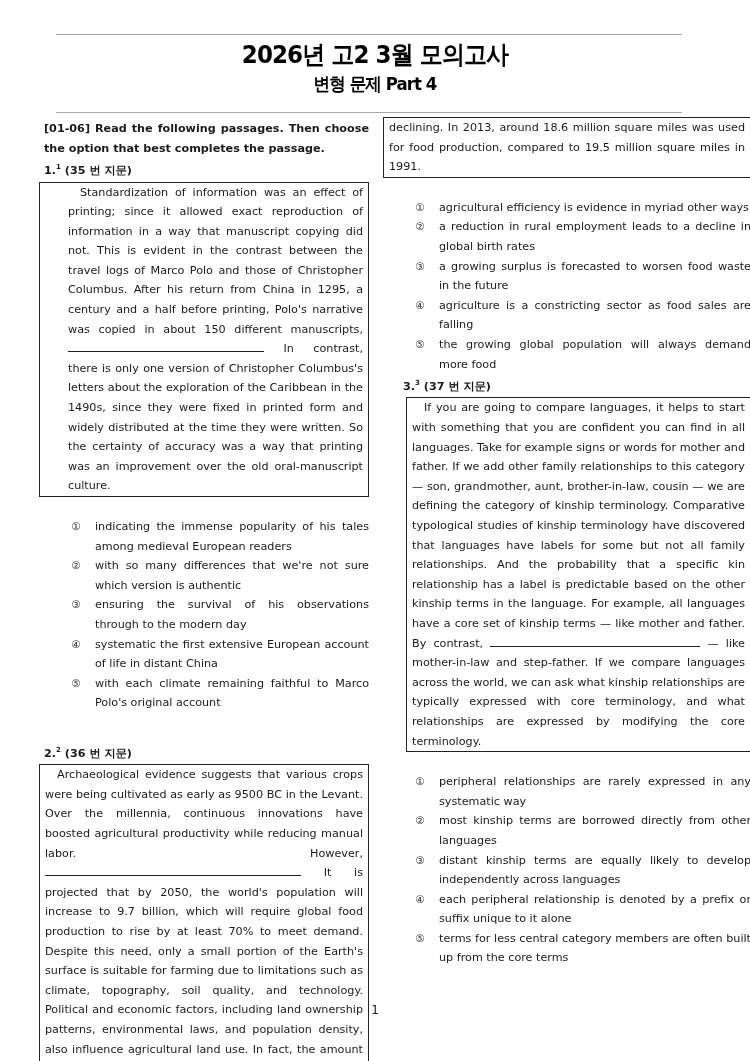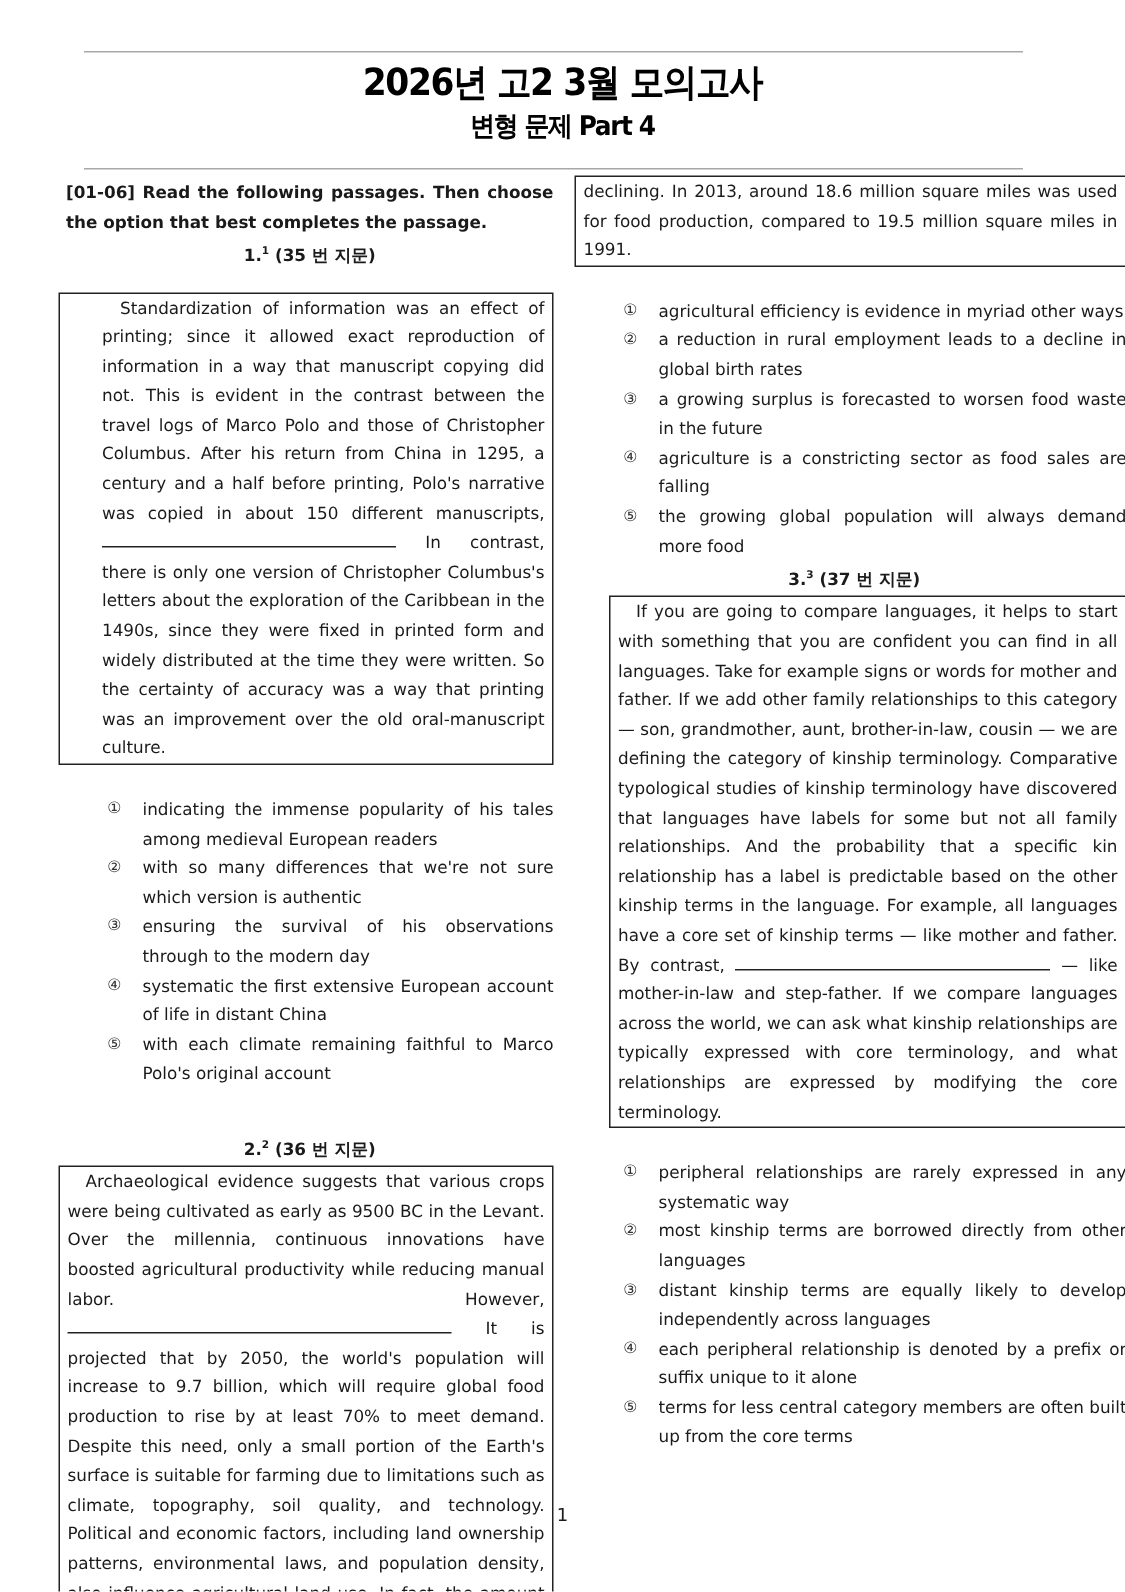--- a/index.html
+++ b/index.html
@@ -9,21 +9,21 @@
   .title { position: absolute; left: 0; width: 750px; text-align: center; font-weight: bold;
            font-family: "DejaVu Sans", sans-serif; letter-spacing: -1px; color: #000; }
   .title.main { top: 38px; font-size: 25px; transform: scaleX(0.92); }
   .title.sub  { top: 72px; font-size: 18px; transform: scaleX(0.92); }
 
   .col { position: absolute; top: 117px; width: 330px; font-size: 11.2px; line-height: 19.6px; }
   .col.left { left: 39px; }
   .col.right { left: 383px; width: 368px; }
 
   .instr { font-weight: bold; text-align: justify; margin: 2px 0 0 5px; line-height: 19.6px; }
-  .qhead { font-weight: bold; margin: 0 0 0 5px; text-align: center; }
+  .qhead { font-weight: bold; margin: 0 0 0 5px; }
   .qhead sup { font-size: 7px; }
   .passage { border: 1px solid #222; padding: 0 5px 0 5px; text-align: justify; line-height: 19.6px; }
   .passage .indent { display: inline-block; width: 12px; }
   .blank { display: inline-block; border-bottom: 1px solid #222; height: 12px; vertical-align: baseline; }
   .options { list-style: none; margin: 0; padding: 0; }
   .opt { display: flex; text-align: justify; }
   .opt .num { width: 56px; flex: 0 0 56px; text-align: right; padding-right: 14px; box-sizing: border-box; color: #333; font-size: 10.5px; }
   .opt .txt { flex: 1; }
   .page-num { position: absolute; top: 1003px; left: 0; width: 750px; text-align: center; font-size: 12px; }
 </style>
@@ -35,21 +35,21 @@
 <div class="title sub">변형 문제 Part 4</div>
 <div class="rule" style="top:112px;"></div>
 
 <div class="col left">
   <div class="instr">[01-06] Read the following passages. Then choose the option that best completes the passage.</div>
 
   <div class="qhead">
     <span>1.</span><sup>1</sup>
     <span>(35 번 지문)</span>
   </div>
-  <div class="passage" style="margin-top:14px;padding-left:28px;">
+  <div class="passage" style="margin-top:1px;padding-left:28px;">
     <span class="indent"></span><span>Standardization of information was an effect of printing; since it allowed exact reproduction of information in a way that manuscript copying did not. This is evident in the contrast between the travel logs of Marco Polo and those of Christopher Columbus. After his return from China in 1295, a century and a half before printing, Polo's narrative was copied in about 150 different manuscripts,</span>
     <span class="blank" style="width:196px;"></span>
     <span>In contrast, there is only one version of Christopher Columbus's letters about the exploration of the Caribbean in the 1490s, since they were fixed in printed form and widely distributed at the time they were written. So the certainty of accuracy was a way that printing was an improvement over the old oral-manuscript culture.</span>
   </div>
   <ul class="options" style="margin-top:20px;">
     <li class="opt">
         <span class="num">①</span>
         <span class="txt">indicating the immense popularity of his tales among medieval European readers</span>
       </li>
     <li class="opt">
@@ -101,21 +101,21 @@
     <li class="opt">
         <span class="num">④</span>
         <span class="txt">agriculture is a constricting sector as food sales are falling</span>
       </li>
     <li class="opt">
         <span class="num">⑤</span>
         <span class="txt">the growing global population will always demand more food</span>
       </li>
   </ul>
 
-  <div class="qhead" style="margin-left:5px;">
+  <div class="qhead" style="margin-left:20px;">
     <span>3.</span><sup>3</sup>
     <span>(37 번 지문)</span>
   </div>
   <div class="passage" style="margin-top:1px;margin-left:23px;">
     <span class="indent"></span><span>If you are going to compare languages, it helps to start with something that you are confident you can find in all languages. Take for example signs or words for mother and father. If we add other family relationships to this category — son, grandmother, aunt, brother-in-law, cousin — we are defining the category of kinship terminology. Comparative typological studies of kinship terminology have discovered that languages have labels for some but not all family relationships. And the probability that a specific kin relationship has a label is predictable based on the other kinship terms in the language. For example, all languages have a core set of kinship terms — like mother and father. By contrast,</span>
     <span class="blank" style="width:210px;"></span>
     <span>— like mother-in-law and step-father. If we compare languages across the world, we can ask what kinship relationships are typically expressed with core terminology, and what relationships are expressed by modifying the core terminology.</span>
   </div>
   <ul class="options" style="margin-top:20px;">
     <li class="opt">

